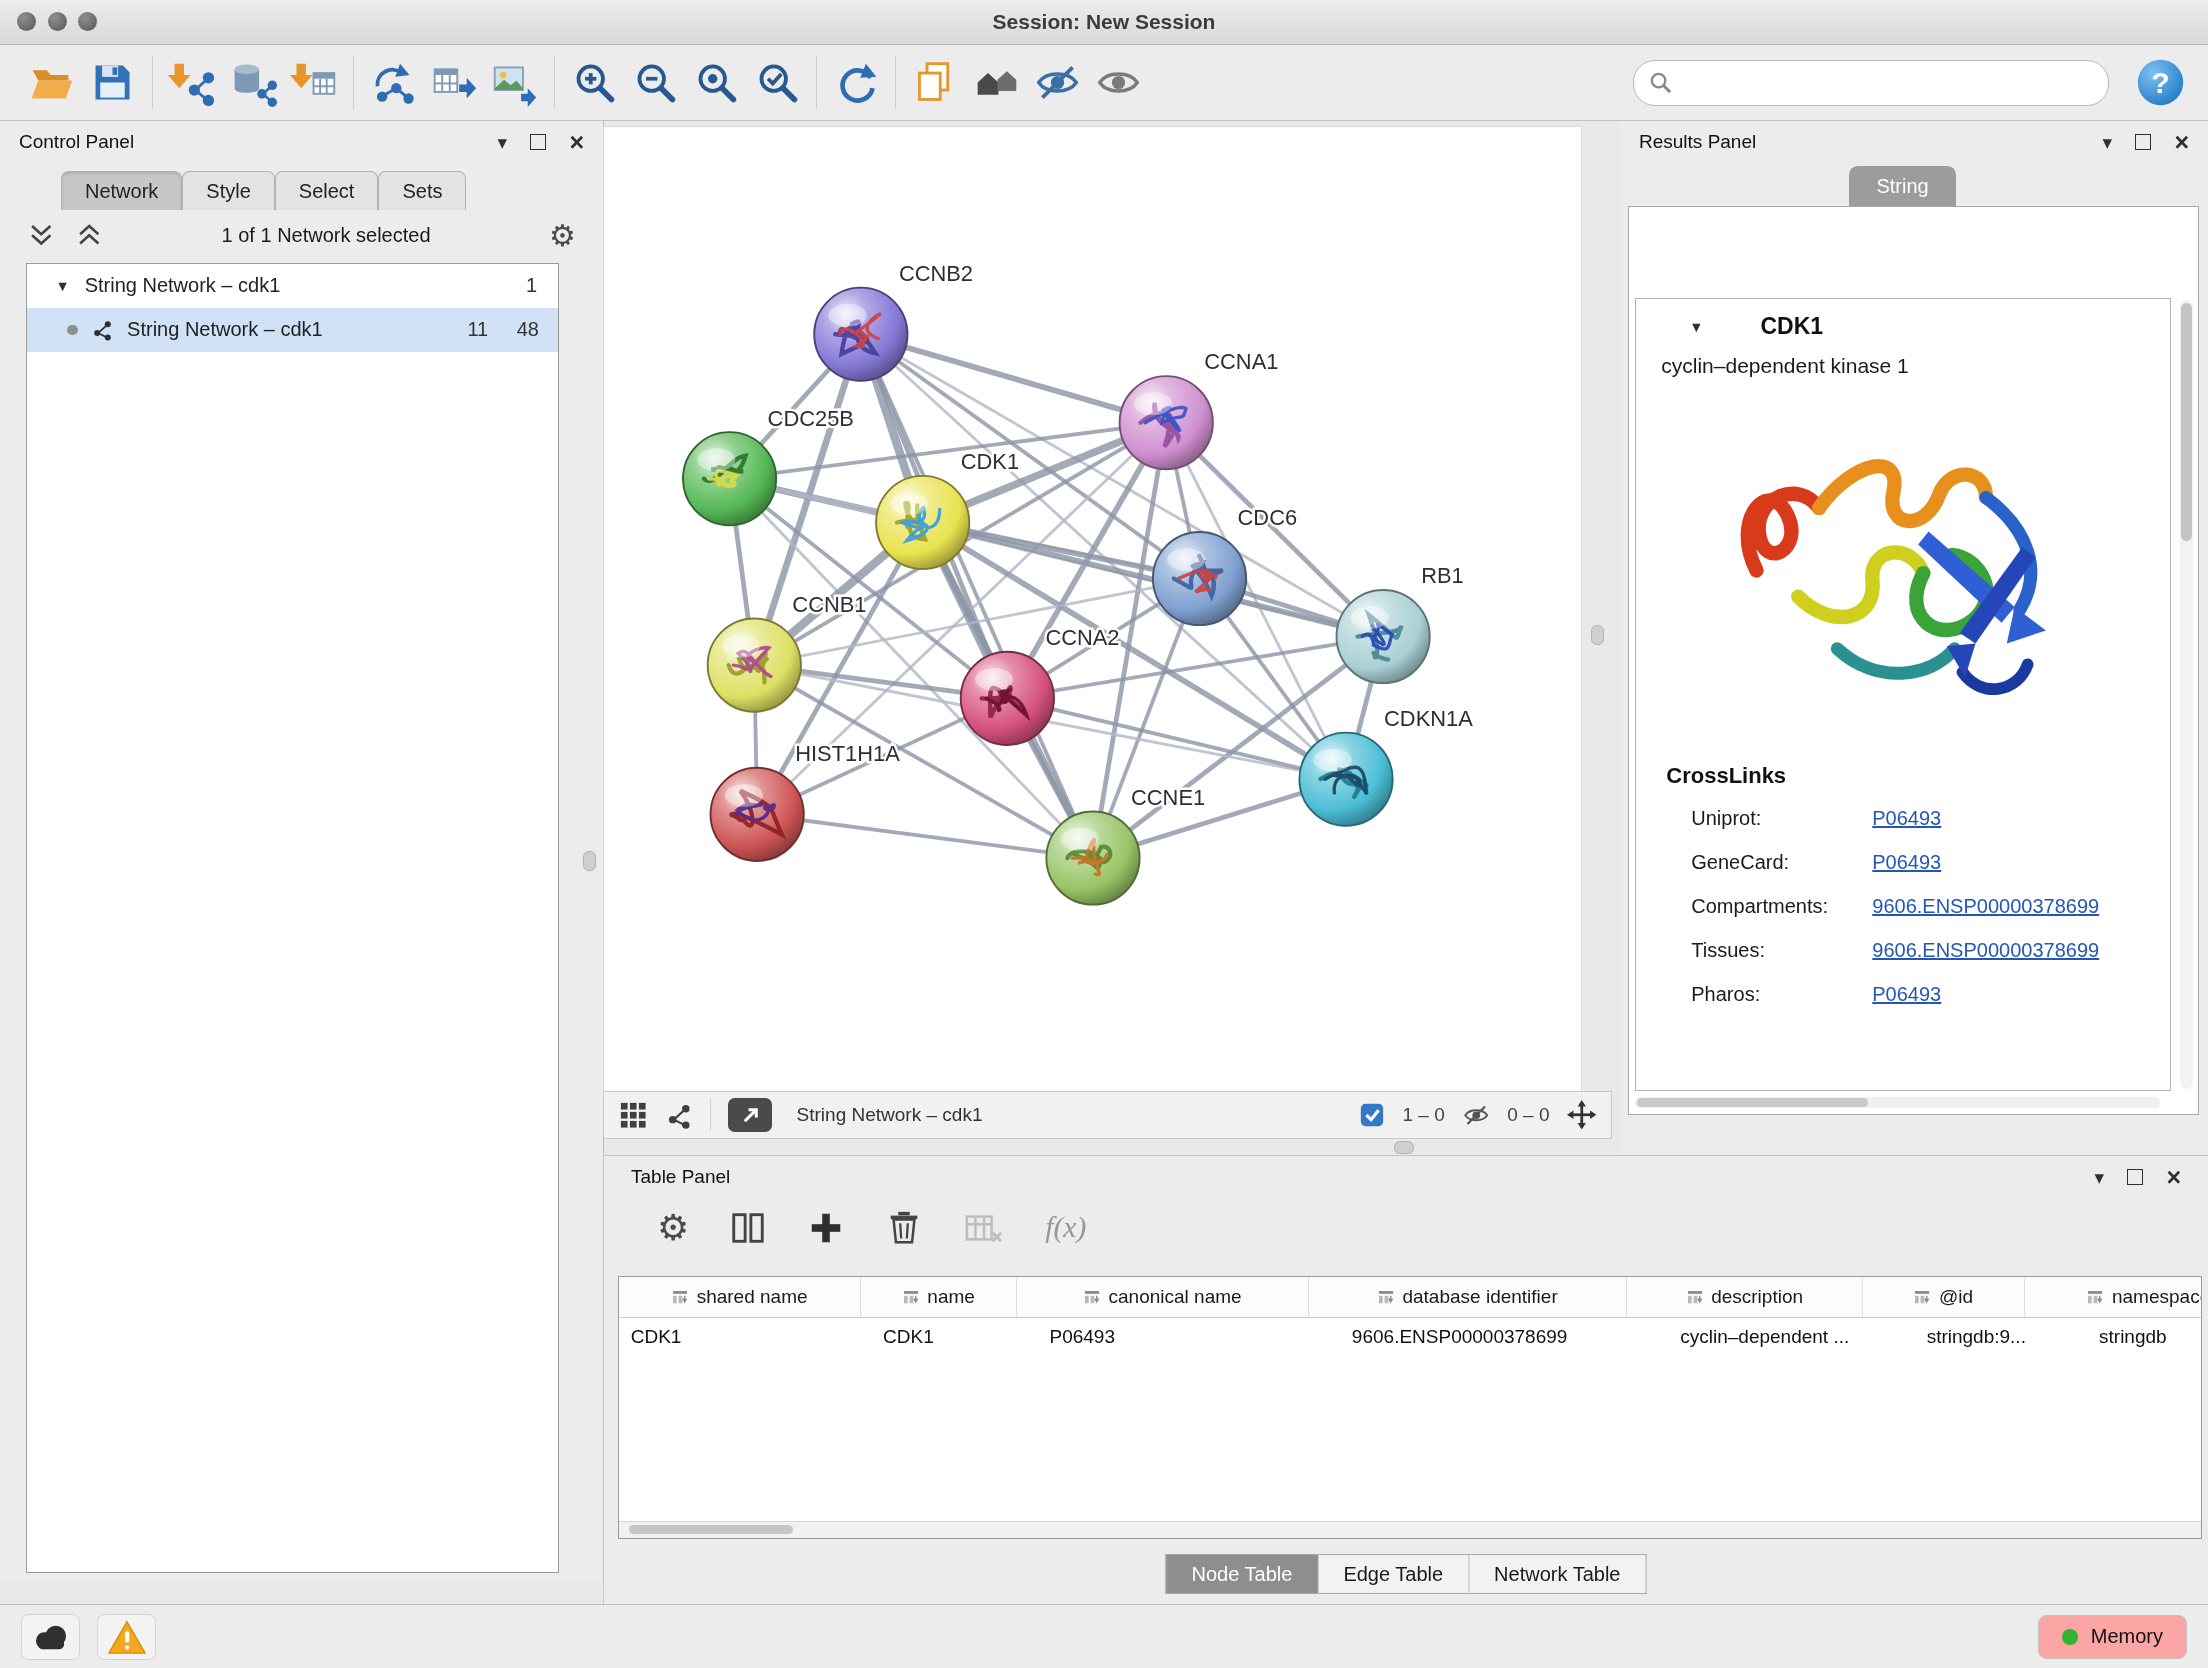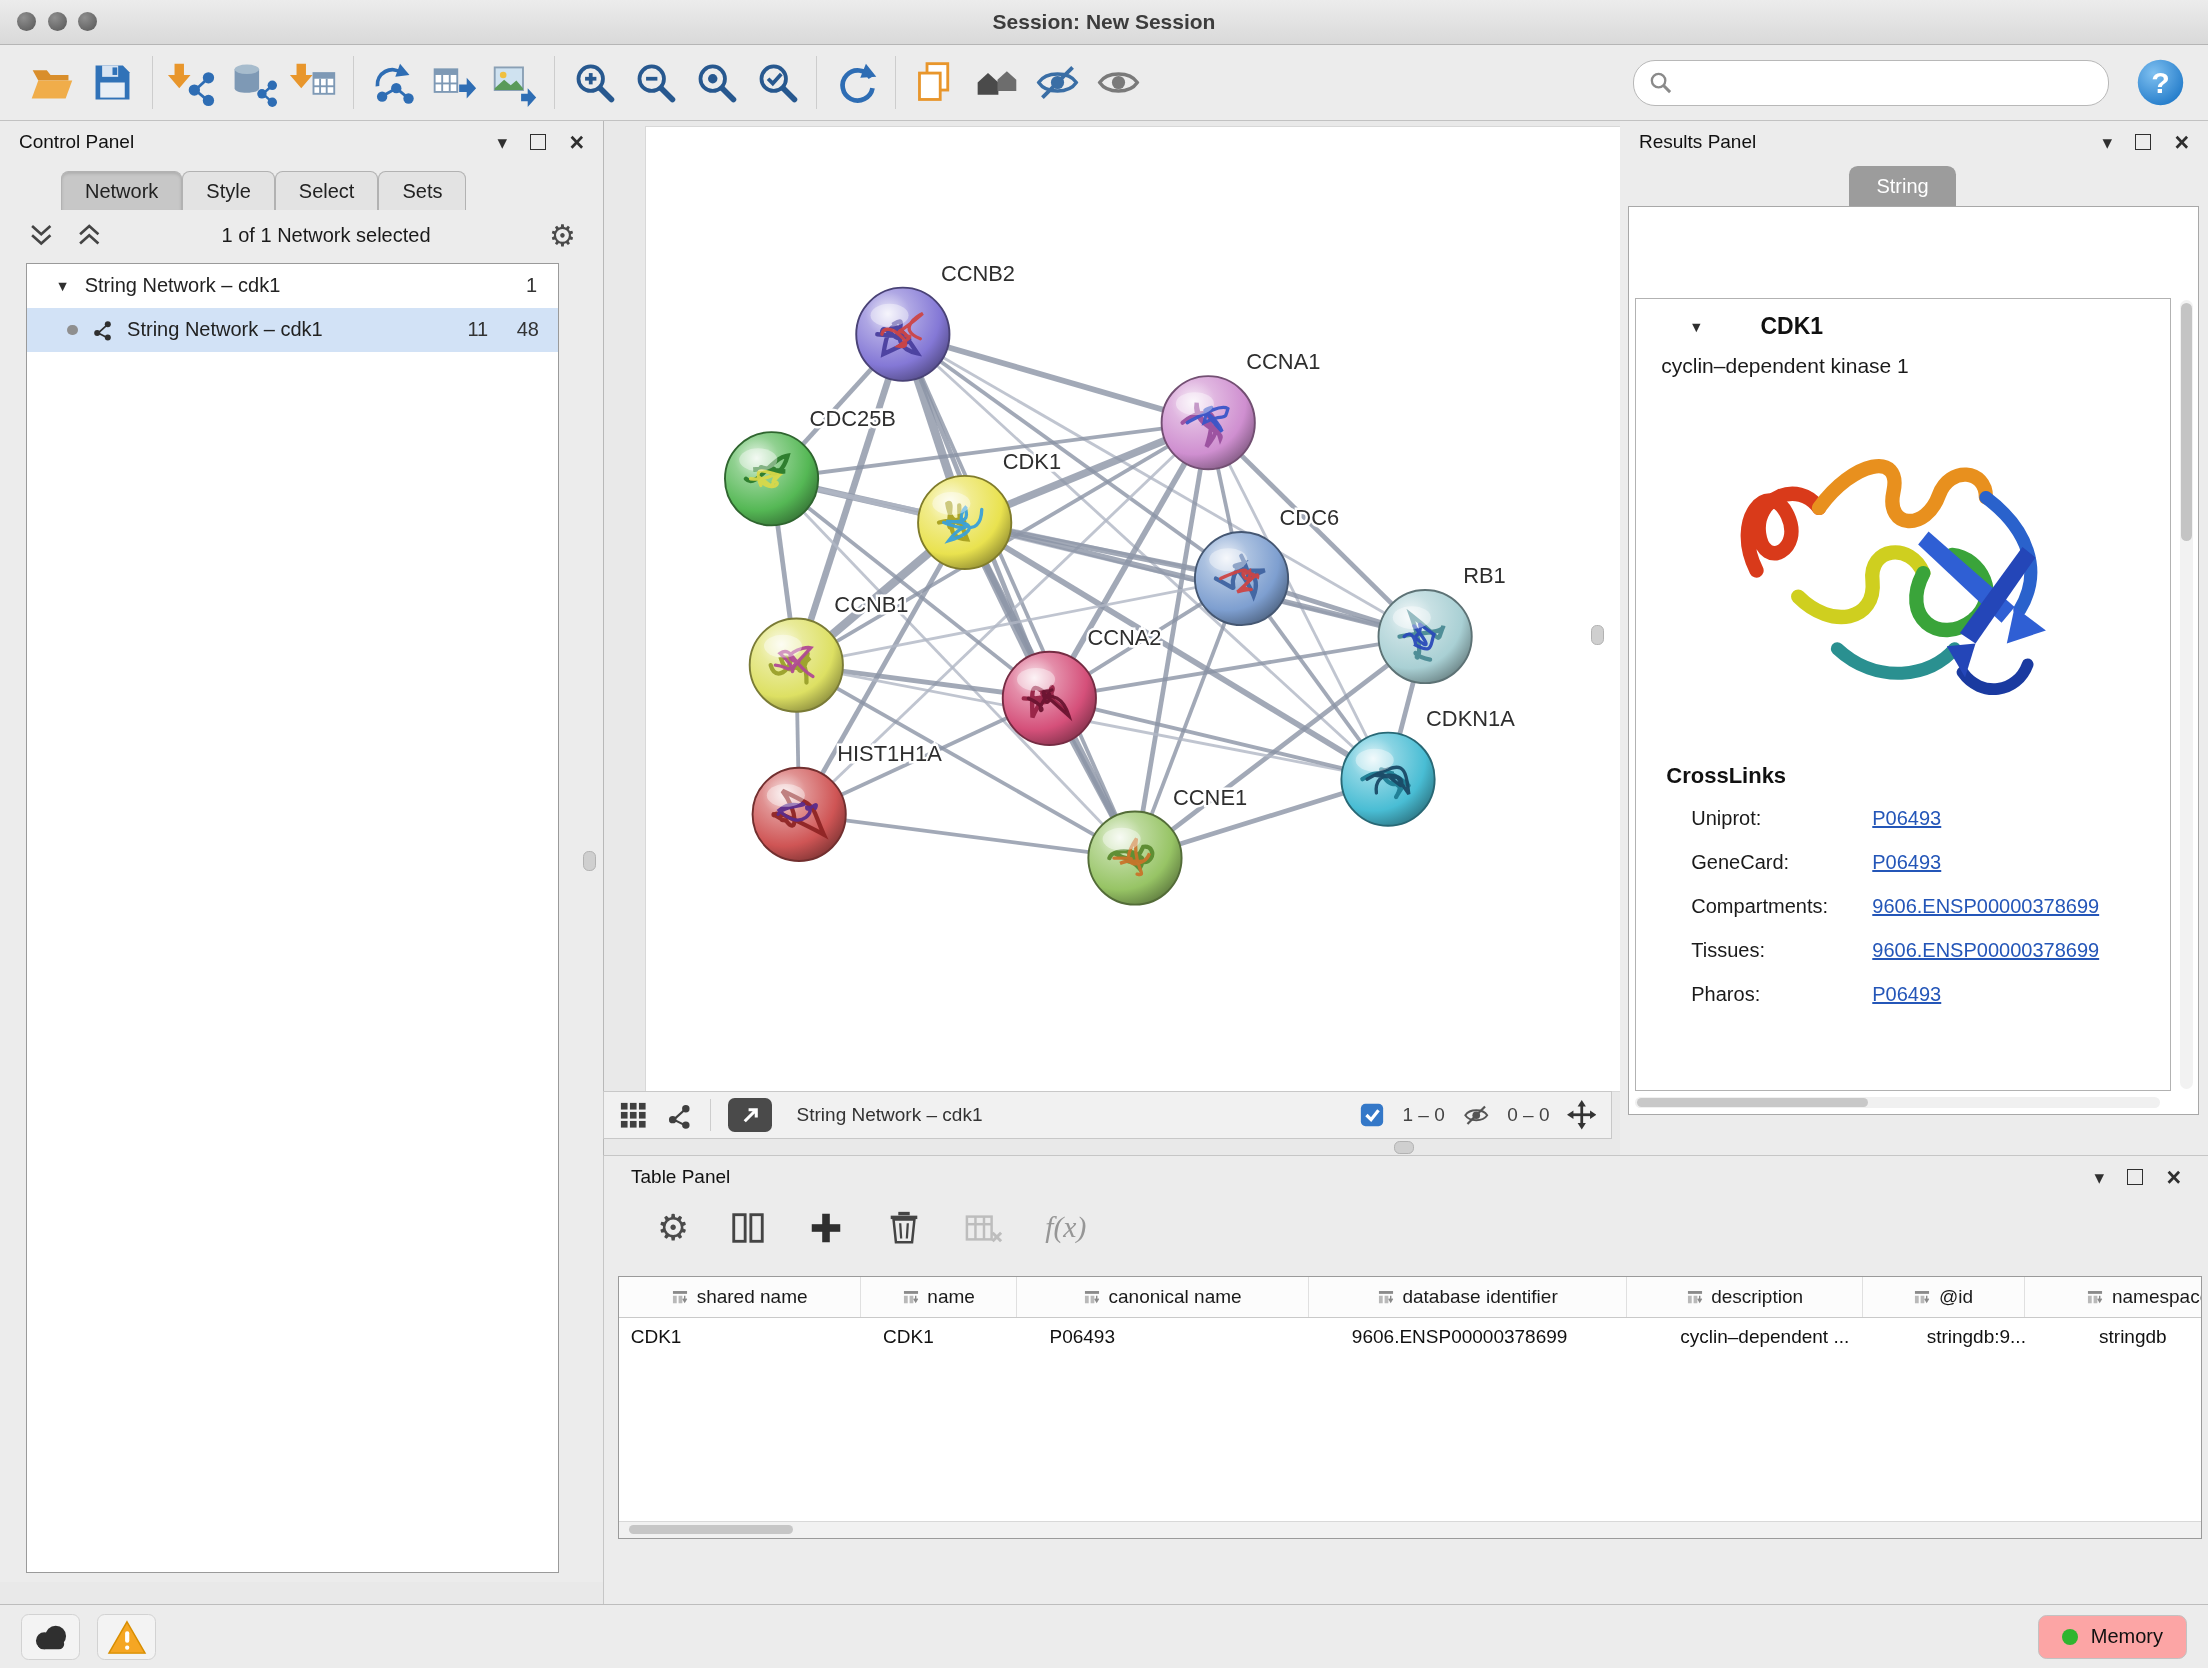--- a/index.html
+++ b/index.html
@@ -46,21 +46,21 @@
   .tree{flex:1;margin:1.9px 44px 9.5px 26px;background:#fff;border:1px solid #9a9a9a;overflow:hidden;}
   .trow1{height:44px;display:flex;align-items:center;padding:0 21px 0 28.5px;font-size:20px;gap:15px;}
   .trow2{height:44px;display:flex;align-items:center;padding:0 19px 0 40px;background:#d2e2f6;font-size:20px;gap:13.3px;}
   .count{margin-left:auto;color:#333;}
   .nums{margin-left:auto;display:flex;gap:28.5px;color:#333;}
   .dotmark{width:10.5px;height:10.5px;border-radius:50%;background:#8f8f8f;flex:0 0 auto;}
   .disc{font-size:14.3px;color:#2f2f2f;}
 
   
   .canvas{position:absolute;left:603px;top:126px;width:977px;height:964px;background:#fff;
-    border:1px solid #d8d8d8;margin-left:42px;}
+    border:1px solid #d8d8d8;}
   .canvas svg{display:block;width:100%;height:100%;}
   .netbar{position:absolute;left:603px;top:1091px;width:977px;height:46px;background:#f1f1f1;
     border:1px solid #c8c8c8;display:flex;align-items:center;gap:17px;padding:0 15px;}
   .netname{font-size:19px;color:#333;margin-left:7.6px;}
   .darkbtn{width:44px;height:34px;background:#4a4a4a;border-radius:6.7px;display:flex;align-items:center;justify-content:center;flex:0 0 auto;}
   .ncount{font-size:19px;color:#444;}
   .nspacer{flex:1;}
   .vr{width:1px;height:32px;background:#cdcdcd;}
 
   
@@ -788,20 +788,25 @@
           <div class="td" style="width: 317px;">9606.ENSP00000378699</div>
           <div class="td" style="width: 235px;">cyclin–dependent ...</div>
           <div class="td" style="width: 161px;">stringdb:9...</div>
           <div class="td" style="width: 247px;">stringdb</div>
         </div>
       </div>
     <div class="hscroll">
         <div class="hthumb"></div>
       </div>
   </div>
+  <div class="ttabs">
+    <span class="ttab first sel">Node Table</span>
+    <span class="ttab">Edge Table</span>
+    <span class="ttab">Network Table</span>
+  </div>
 </div>
 
 <div class="statusbar">
   <div class="sbtn">
     <svg width="42" height="32" viewBox="0 0 44 34">
       <circle cx="15" cy="21" r="9" fill="#2f2f2f"></circle>
         <circle cx="27" cy="16" r="11" fill="#2f2f2f"></circle>
       <rect x="8" y="19" width="28" height="11" rx="5.5" fill="#2f2f2f"></rect>
     </svg>
   </div>

